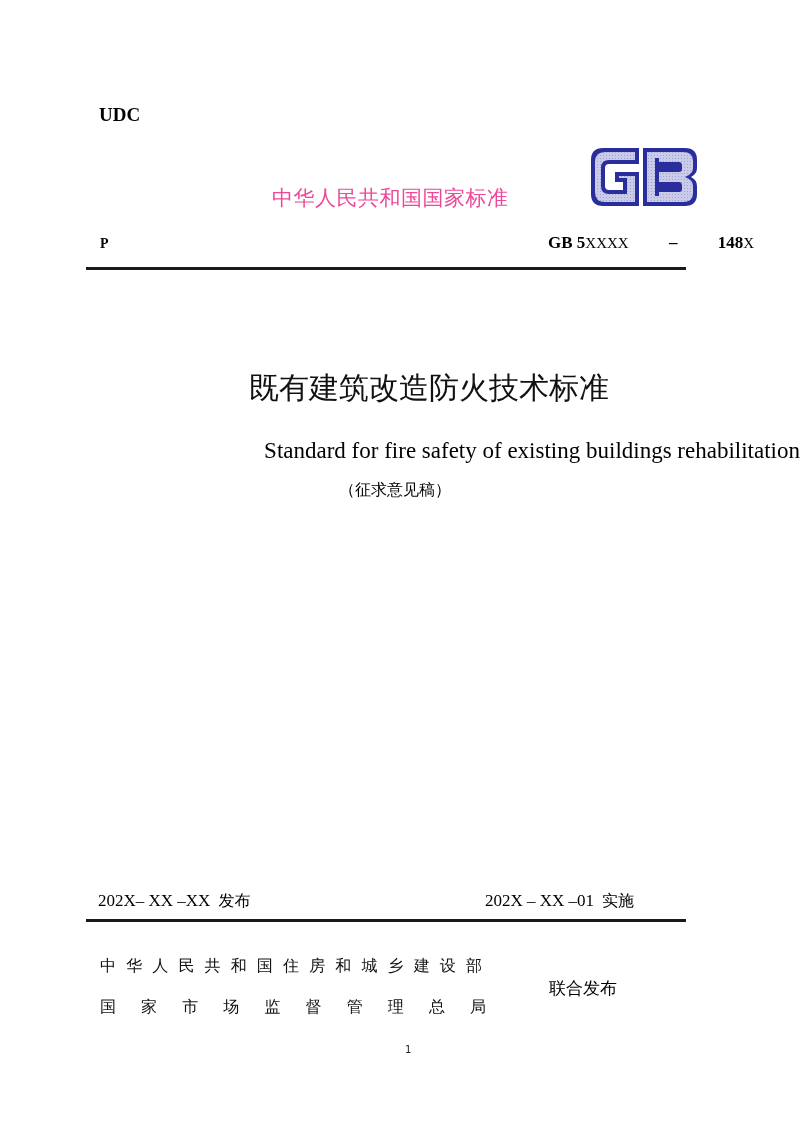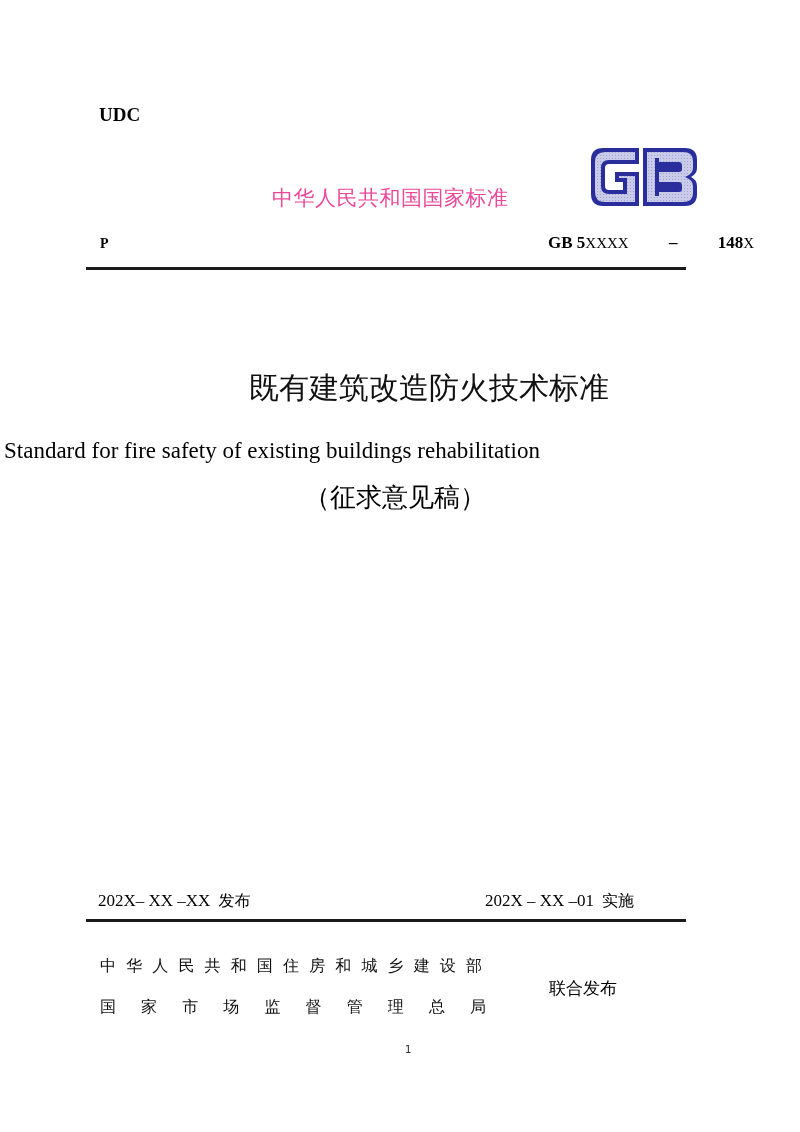--- a/index.html
+++ b/index.html
@@ -57,29 +57,29 @@
     #title-cn {
       left: 0; width: 796px; top: 368px;
       text-align: center;
       font-size: 30px;
       padding-left: 62px;
       box-sizing: border-box;
       color: #111;
     }
     #title-en {
       left: 0; width: 800px; top: 438px;
-      text-align: left;
+      text-align: right;
       font-size: 23px;
       padding-left: 4px;
       box-sizing: border-box;
     }
     #draft-label {
       left: 0; width: 800px; top: 480px;
       text-align: center;
-      font-size: 26px;
+      font-size: 16px;
       padding-right: 10px;
       box-sizing: border-box;
     }
 
     #publish-date {
       left: 98px; top: 891px;
       font-size: 17px;
       white-space: nowrap;
     }
     #effective-date {

